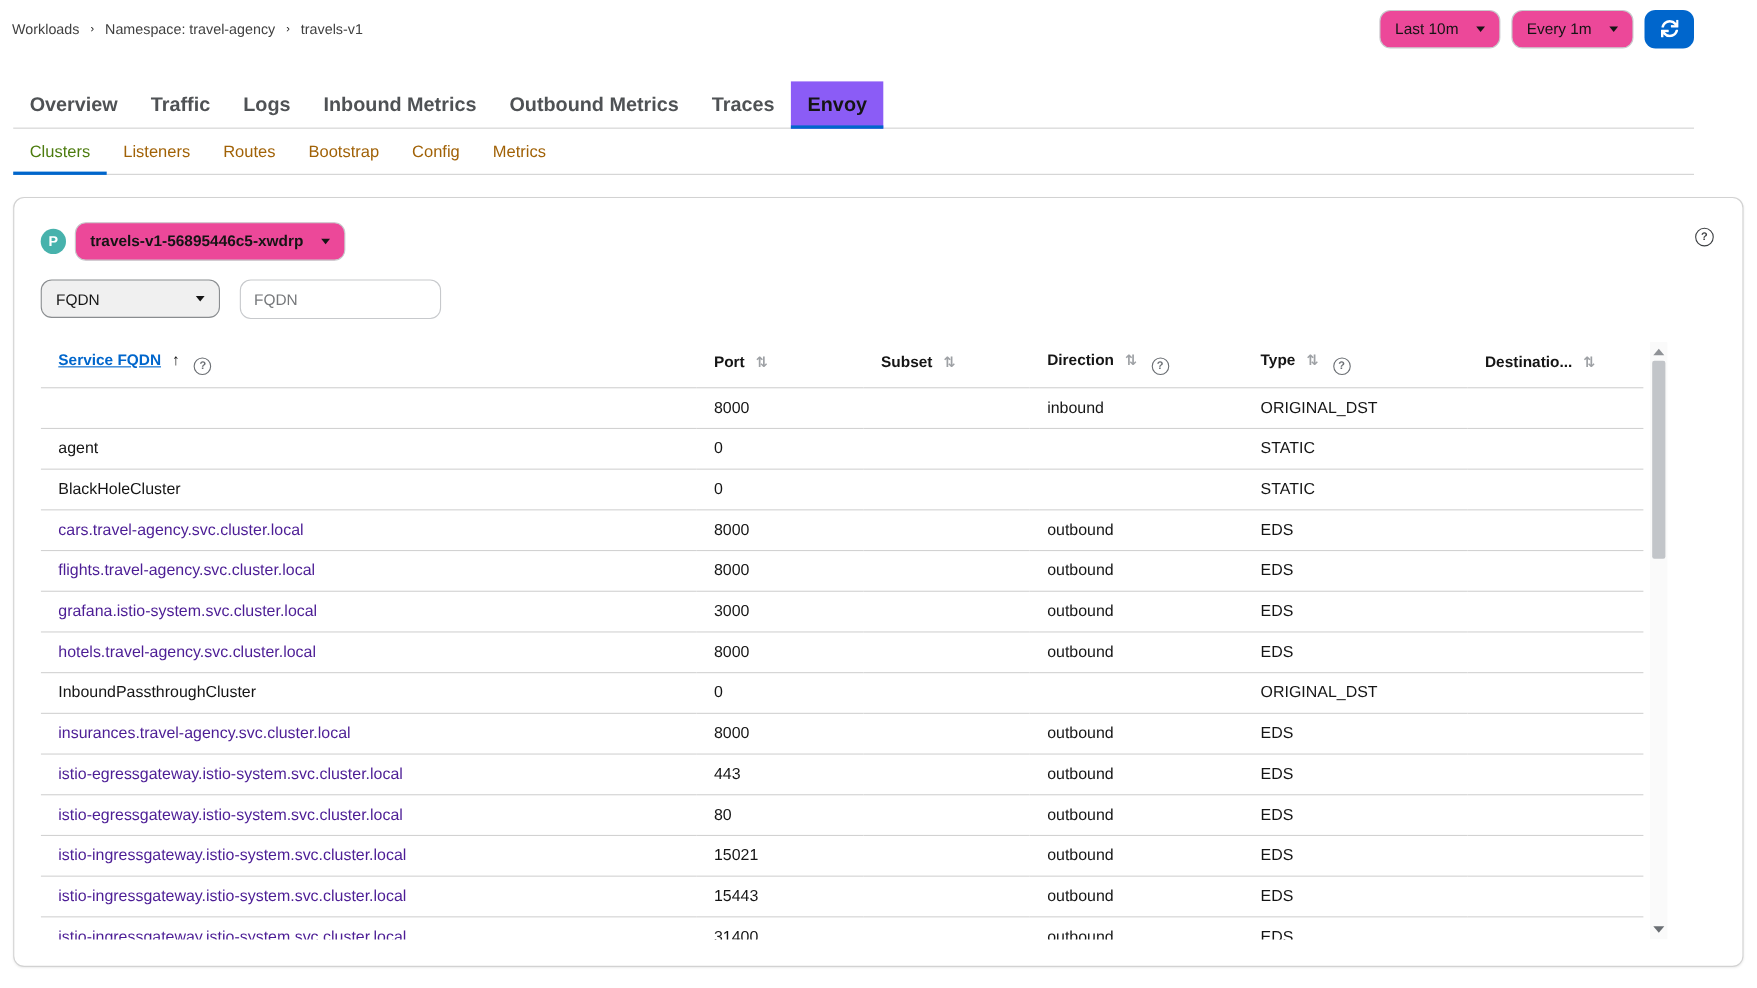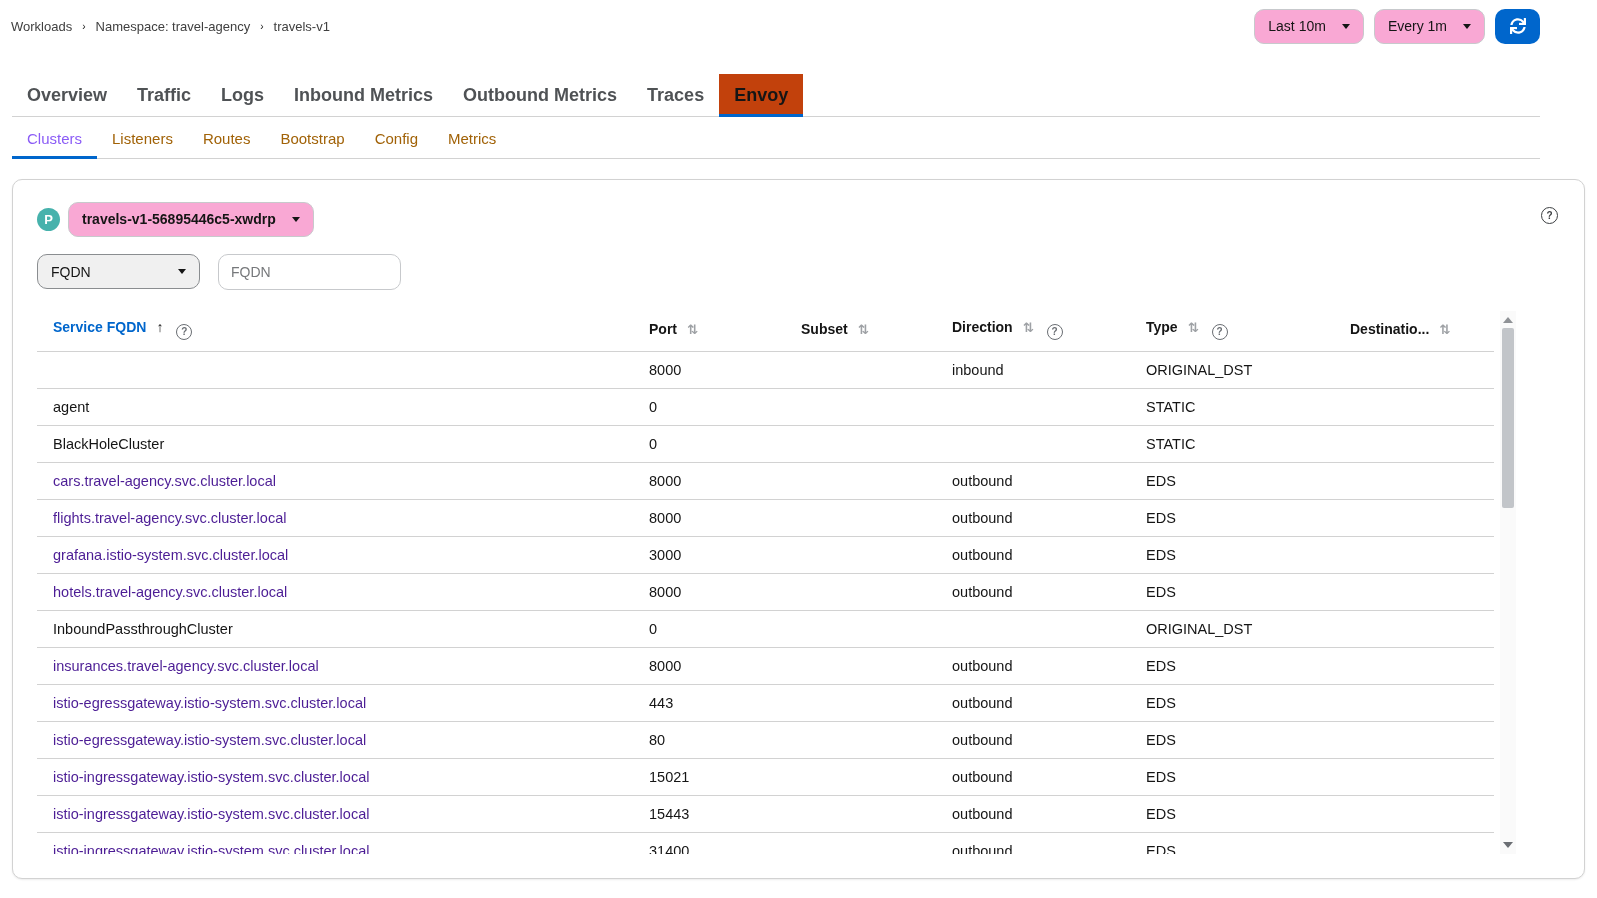--- a/index.html
+++ b/index.html
@@ -13,33 +13,33 @@
 
   
   .masthead { display: flex; justify-content: space-between; align-items: center; height: 48px; padding: 4px 57px 0 11px; }
   .breadcrumb { display: flex; align-items: center; gap: 10px; font-size: 13px; }
   .crumb { color: #404040; text-decoration: none; cursor: pointer; }
   .crumb-sep { color: #151515; font-size: 10px; padding-top: 1px; }
 
   .toolbar { display: flex; align-items: center; gap: 10px; }
   .dropdown {
     display: inline-flex; align-items: center; justify-content: space-between; gap: 16px;
-    height: 35px; padding: 0 13px; background: #f9a8d4;
+    height: 35px; padding: 0 13px; background: #ec4899;
     border: 1px solid #c7c9cc; border-radius: 10px; font-size: 14px;
   }
   .caret { width: 0; height: 0; border-left: 4.5px solid transparent; border-right: 4.5px solid transparent; border-top: 5.5px solid #151515; flex: none; }
   .refresh-btn { width: 45px; height: 35px; border-radius: 10px; background: #0066cc; display: inline-flex; align-items: center; justify-content: center; }
 
   
   .tabs-main { display: flex; margin: 26px 57px 0 12px; border-bottom: 1px solid #d2d2d2; }
   .tab { padding: 11px 15px 8px; font-size: 18px; color: #4f5255; border-bottom: 3px solid transparent; margin-bottom: -1px; font-weight: bold; }
-  .tab.active { background: #c2410c; color: #151515; border-bottom-color: #0066cc; }
+  .tab.active { background: #8b5cf6; color: #151515; border-bottom-color: #0066cc; }
   .tabs-sub { display: flex; margin: 0 57px 0 12px; border-bottom: 1px solid #d2d2d2; }
   .subtab { padding: 13px 15px 9px; font-size: 15px; color: #a16207; border-bottom: 3px solid transparent; margin-bottom: -1px; }
-  .subtab.active { color: #8b5cf6; border-bottom-color: #0066cc; }
+  .subtab.active { color: #4d7c0f; border-bottom-color: #0066cc; }
 
   
   .card {
     margin: 20px 12px 0; height: 700px; position: relative; overflow: hidden;
     background: #fff; border: 1px solid #d2d2d2; border-radius: 10px;
     box-shadow: 0 1px 2px rgba(3,3,3,0.08); padding: 21px 24px;
   }
   .pod-row { display: flex; align-items: center; gap: 8px; height: 36px; }
   .pod-badge {
     width: 23px; height: 23px; border-radius: 50%; background: #47b2ac; color: #fff;
@@ -58,21 +58,21 @@
   .filter-input {
     width: 183px; height: 36px; border: 1px solid #c7c9cc; border-radius: 10px;
     padding: 0 12px; font-size: 14px; color: #151515; outline: none;
   }
   .filter-input::placeholder { color: #76787b; }
 
   
   .table-wrap { margin-top: 21px; margin-right: 44px; position: relative; height: 543px; overflow: hidden; }
   table { width: calc(100% - 22px); border-collapse: collapse; table-layout: fixed; }
   th { text-align: left; padding: 8px 16px 11px; border-bottom: 1px solid #d2d2d2; font-size: 14px; font-weight: bold; color: #151515; white-space: nowrap; cursor: pointer; }
-  .col-label.sorted { color: #0066cc; }
+  .col-label.sorted { color: #0066cc; text-decoration: underline; }
   .sort-icon { color: #9ea1a5; font-size: 13px; margin-left: 10px; }
   .sort-icon.sorted { color: #151515; font-size: 14px; }
   th .help-circle { margin-left: 13px; vertical-align: -3px; }
   td { padding: 10px 16px; border-bottom: 1px solid #d2d2d2; font-size: 14.5px; line-height: 16px; white-space: nowrap; overflow: hidden; }
   a.link { color: #4c1d95; text-decoration: none; cursor: pointer; }
 
   
   .scrollbar { position: absolute; top: 0; right: 0; bottom: 0; width: 16px; background: #fafafa; }
   .sb-arrow { position: absolute; left: 0; width: 16px; height: 14px; display: flex; align-items: center; justify-content: center; cursor: pointer; }
   .sb-arrow.up { top: 2px; }

